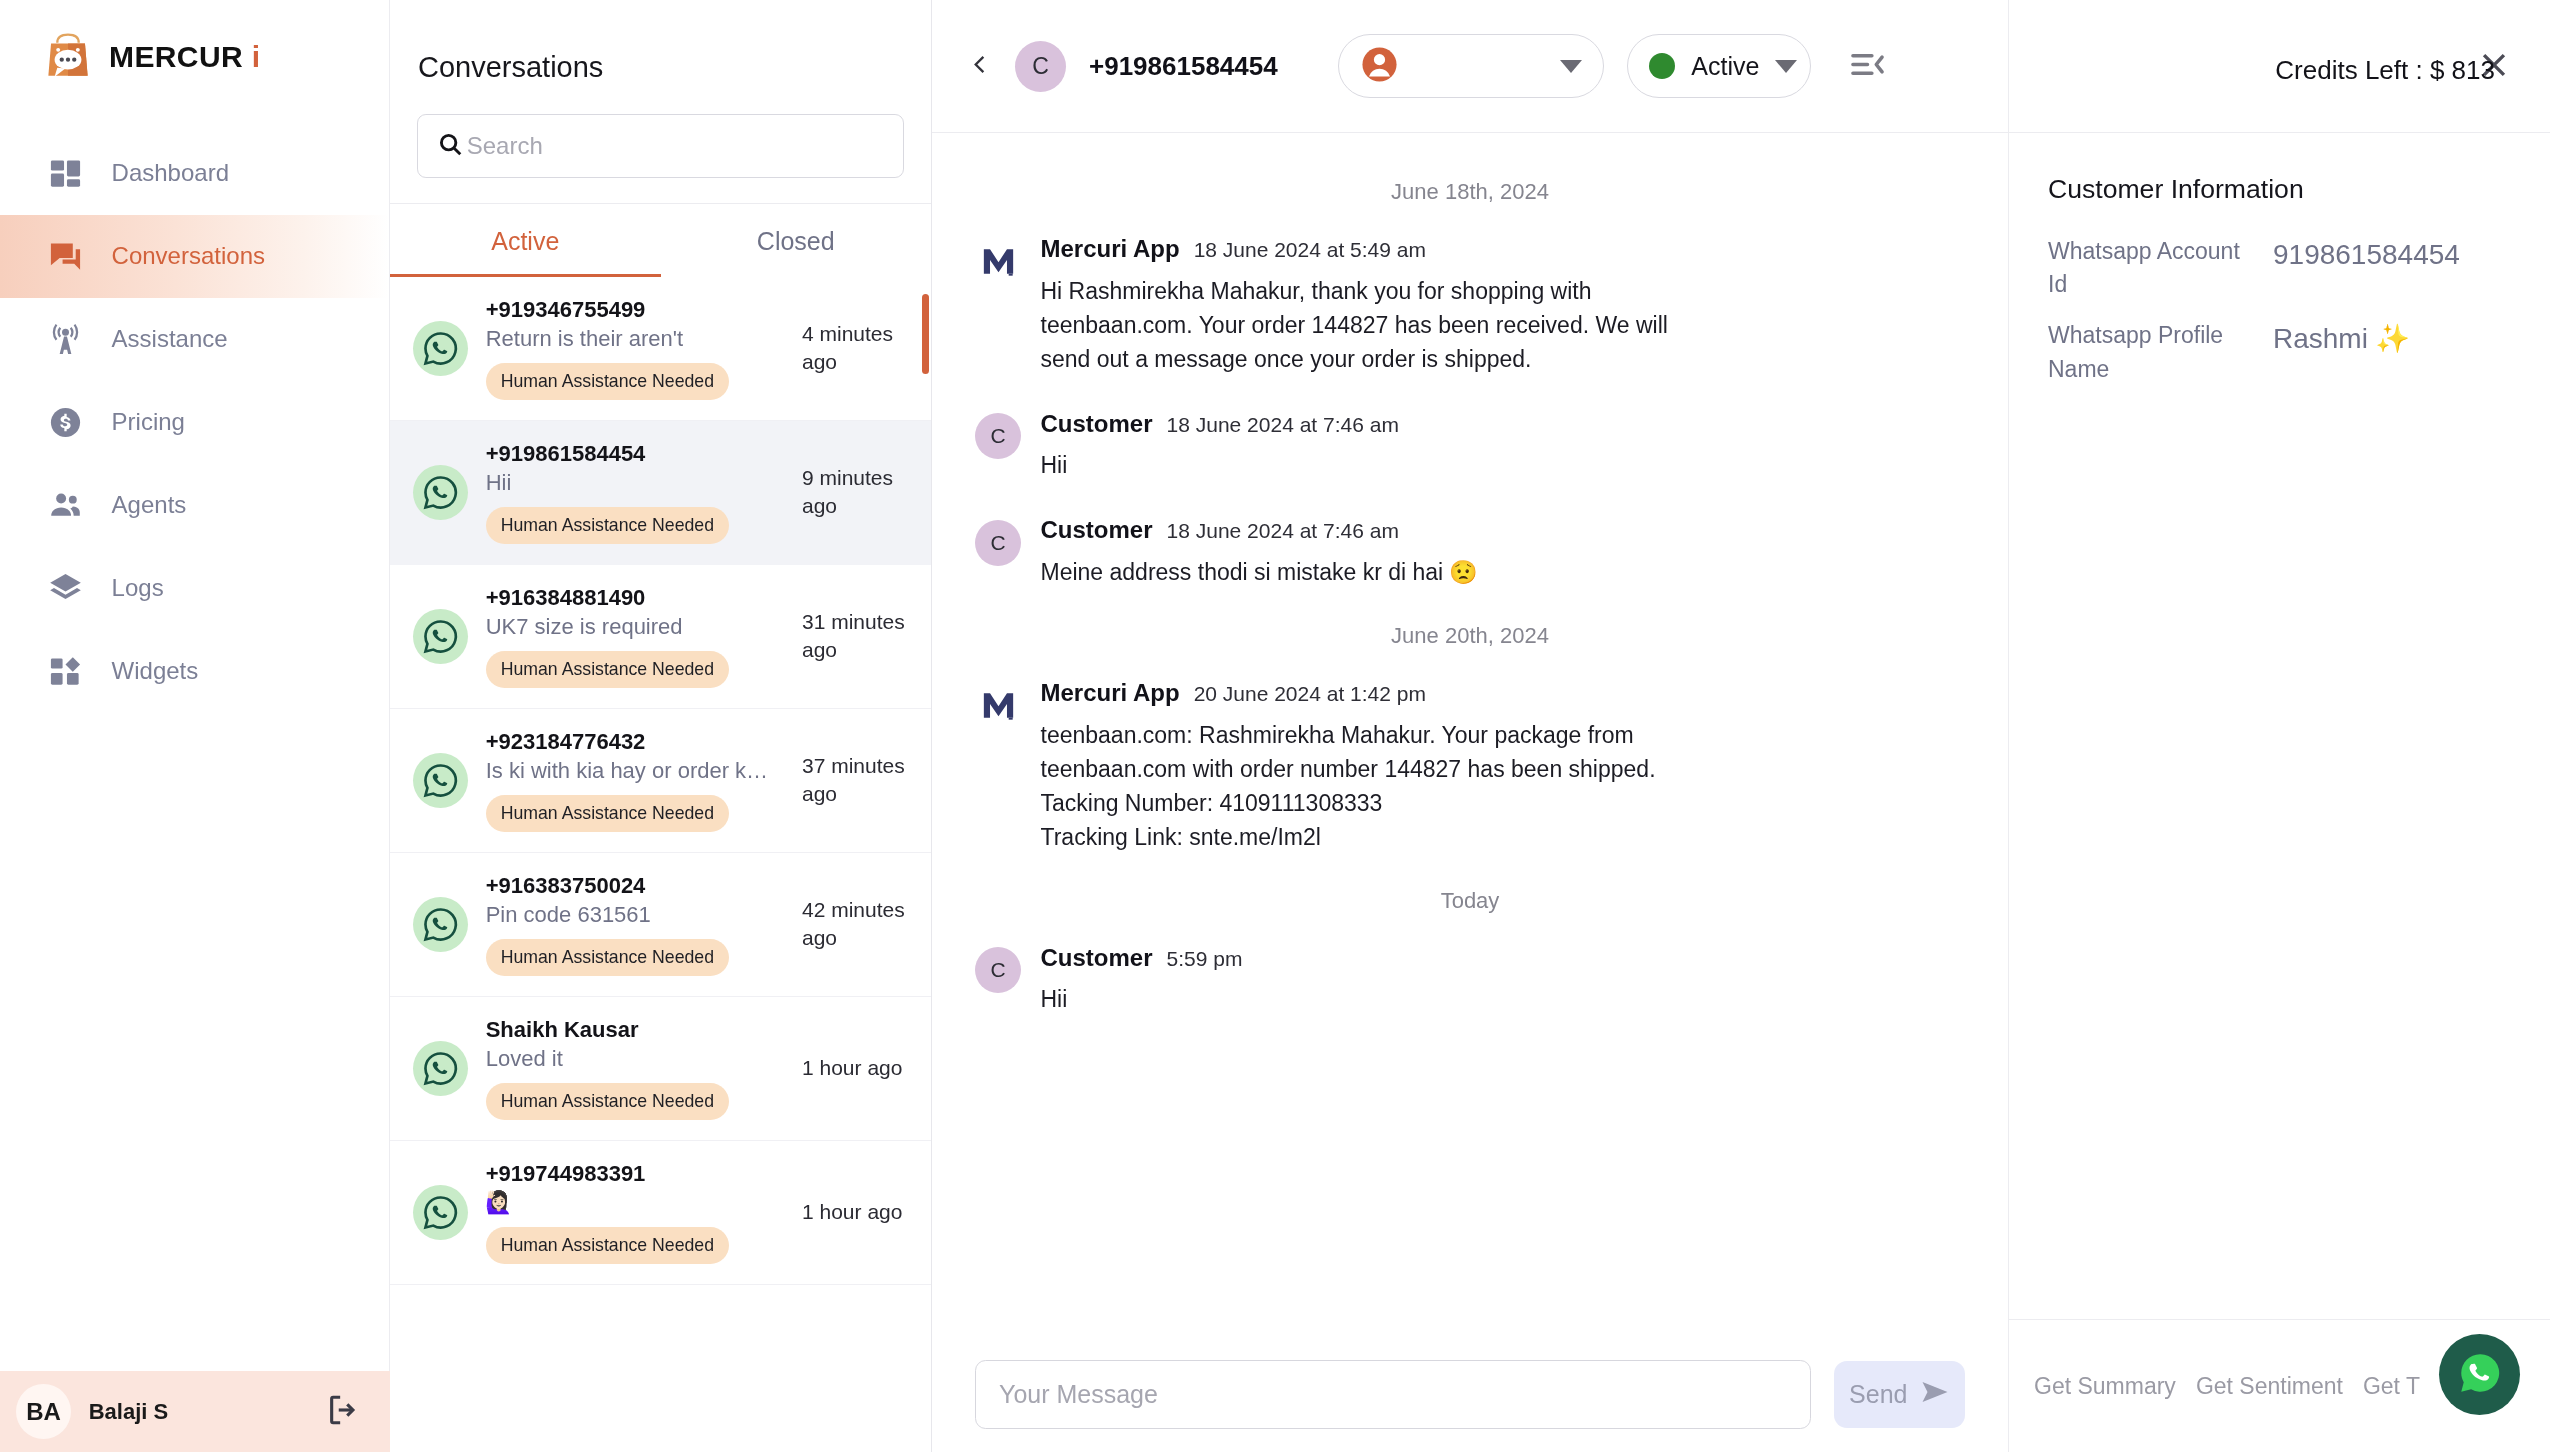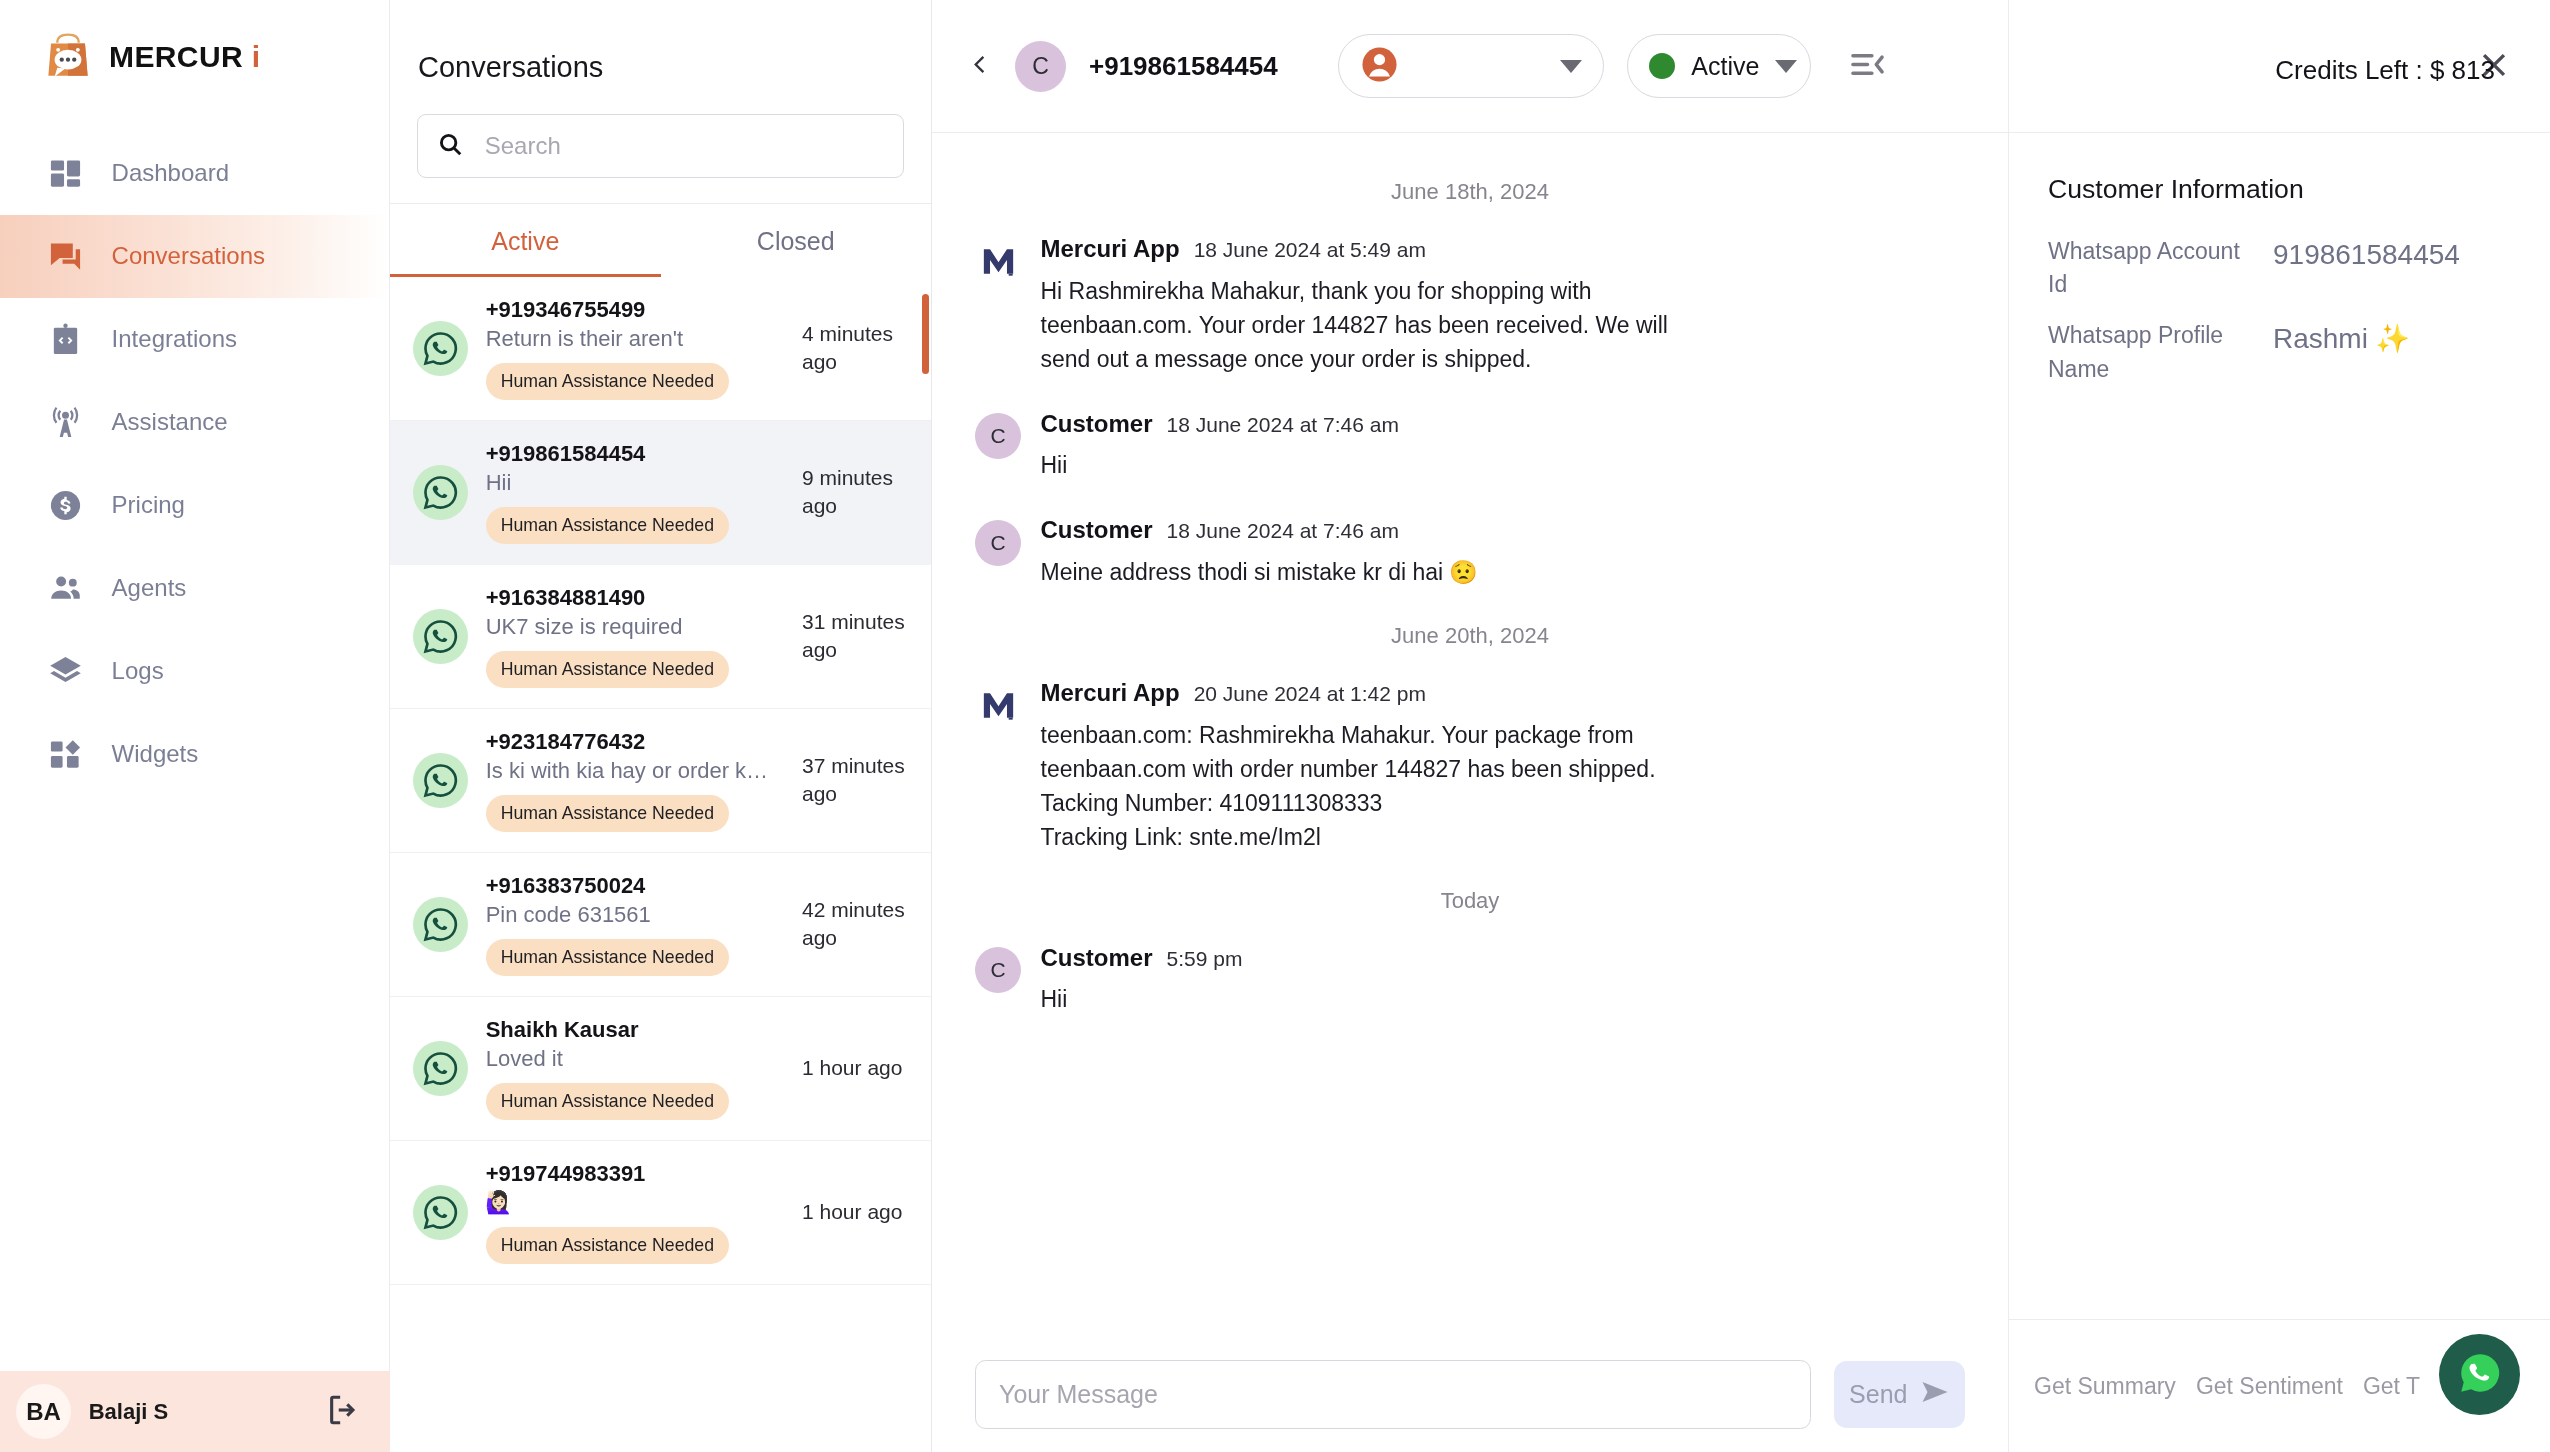--- a/index.html
+++ b/index.html
@@ -51,21 +51,21 @@
   
   .convlist {
     width: 542px; flex: 0 0 542px; height: 1452px;
     border-right: 0.9px solid #e7e7ec; display: flex; flex-direction: column;
     background: #fff; position: relative;
   }
   .cl-title { font-size: 29px; color: #17171c; padding: 51px 0 0 28px; font-weight: 400; }
   .cl-searchwrap { padding: 30px 26.6px 25px 26.6px; }
   .cl-search {
     height: 64px; border: 0.9px solid #d9d9e0; border-radius: 8.9px;
-    display: flex; align-items: center; gap: 21px; padding: 0 19.5px; background: #fff;
+    display: flex; align-items: center; gap: 3px; padding: 0 19.5px; background: #fff;
   }
   .cl-search svg { width: 26.6px; height: 26.6px; stroke: #141418; fill: none; stroke-width: 2.6; flex: 0 0 26.6px; }
   .cl-search input {
     border: none; outline: none; font-size: 24px; color: #2a2a30;
     font-family: "Liberation Sans", sans-serif; width: 100%; background: transparent;
   }
   .cl-search input::placeholder { color: #a8a8b2; }
 
   .cl-tabs { display: flex; border-top: 0.9px solid #ececf0; }
   .cl-tab {
@@ -224,30 +224,20 @@
             <svg viewBox="0 0 24 24">
               <path d="M2 3h15v10H8l-6 5V3z"></path>
               <path d="M19 7h3v14l-4-4h-8v-3h9V7z"></path>
             </svg>
           </span>
         <span>Conversations</span>
       </div>
       <div class="nav-item">
         <span class="nav-ico">
             <svg viewBox="0 0 24 24">
-              <path d="M5 4h14a1 1 0 011 1v16a1 1 0 01-1 1H5a1 1 0 01-1-1V5a1 1 0 011-1z"></path>
-              <circle cx="12" cy="2.6" r="1.5"></circle>
-              <path d="M9.6 10.2L7.2 12.6l2.4 2.4.9-.9-1.5-1.5 1.5-1.5zM14.4 10.2l-.9.9 1.5 1.5-1.5 1.5.9.9 2.4-2.4z" fill="#fff"></path>
-            </svg>
-          </span>
-        <span>Integrations</span>
-      </div>
-      <div class="nav-item">
-        <span class="nav-ico">
-            <svg viewBox="0 0 24 24">
               <circle cx="12" cy="7" r="2.4"></circle>
               <path d="M7.8 3.4a6 6 0 000 7.2l1.2-1a4.4 4.4 0 010-5.2zM16.2 3.4l-1.2 1a4.4 4.4 0 010 5.2l1.2 1a6 6 0 000-7.2z"></path>
               <path d="M5.2 1.3a9.4 9.4 0 000 11.4l1.2-1a7.8 7.8 0 010-9.4zM18.8 1.3l-1.2 1a7.8 7.8 0 010 9.4l1.2 1a9.4 9.4 0 000-11.4z"></path>
               <path d="M11 10h2l3 12h-2.2l-.7-3h-2.2l-.7 3H8z"></path>
             </svg>
           </span>
         <span>Assistance</span>
       </div>
       <div class="nav-item">
         <span class="nav-ico">

